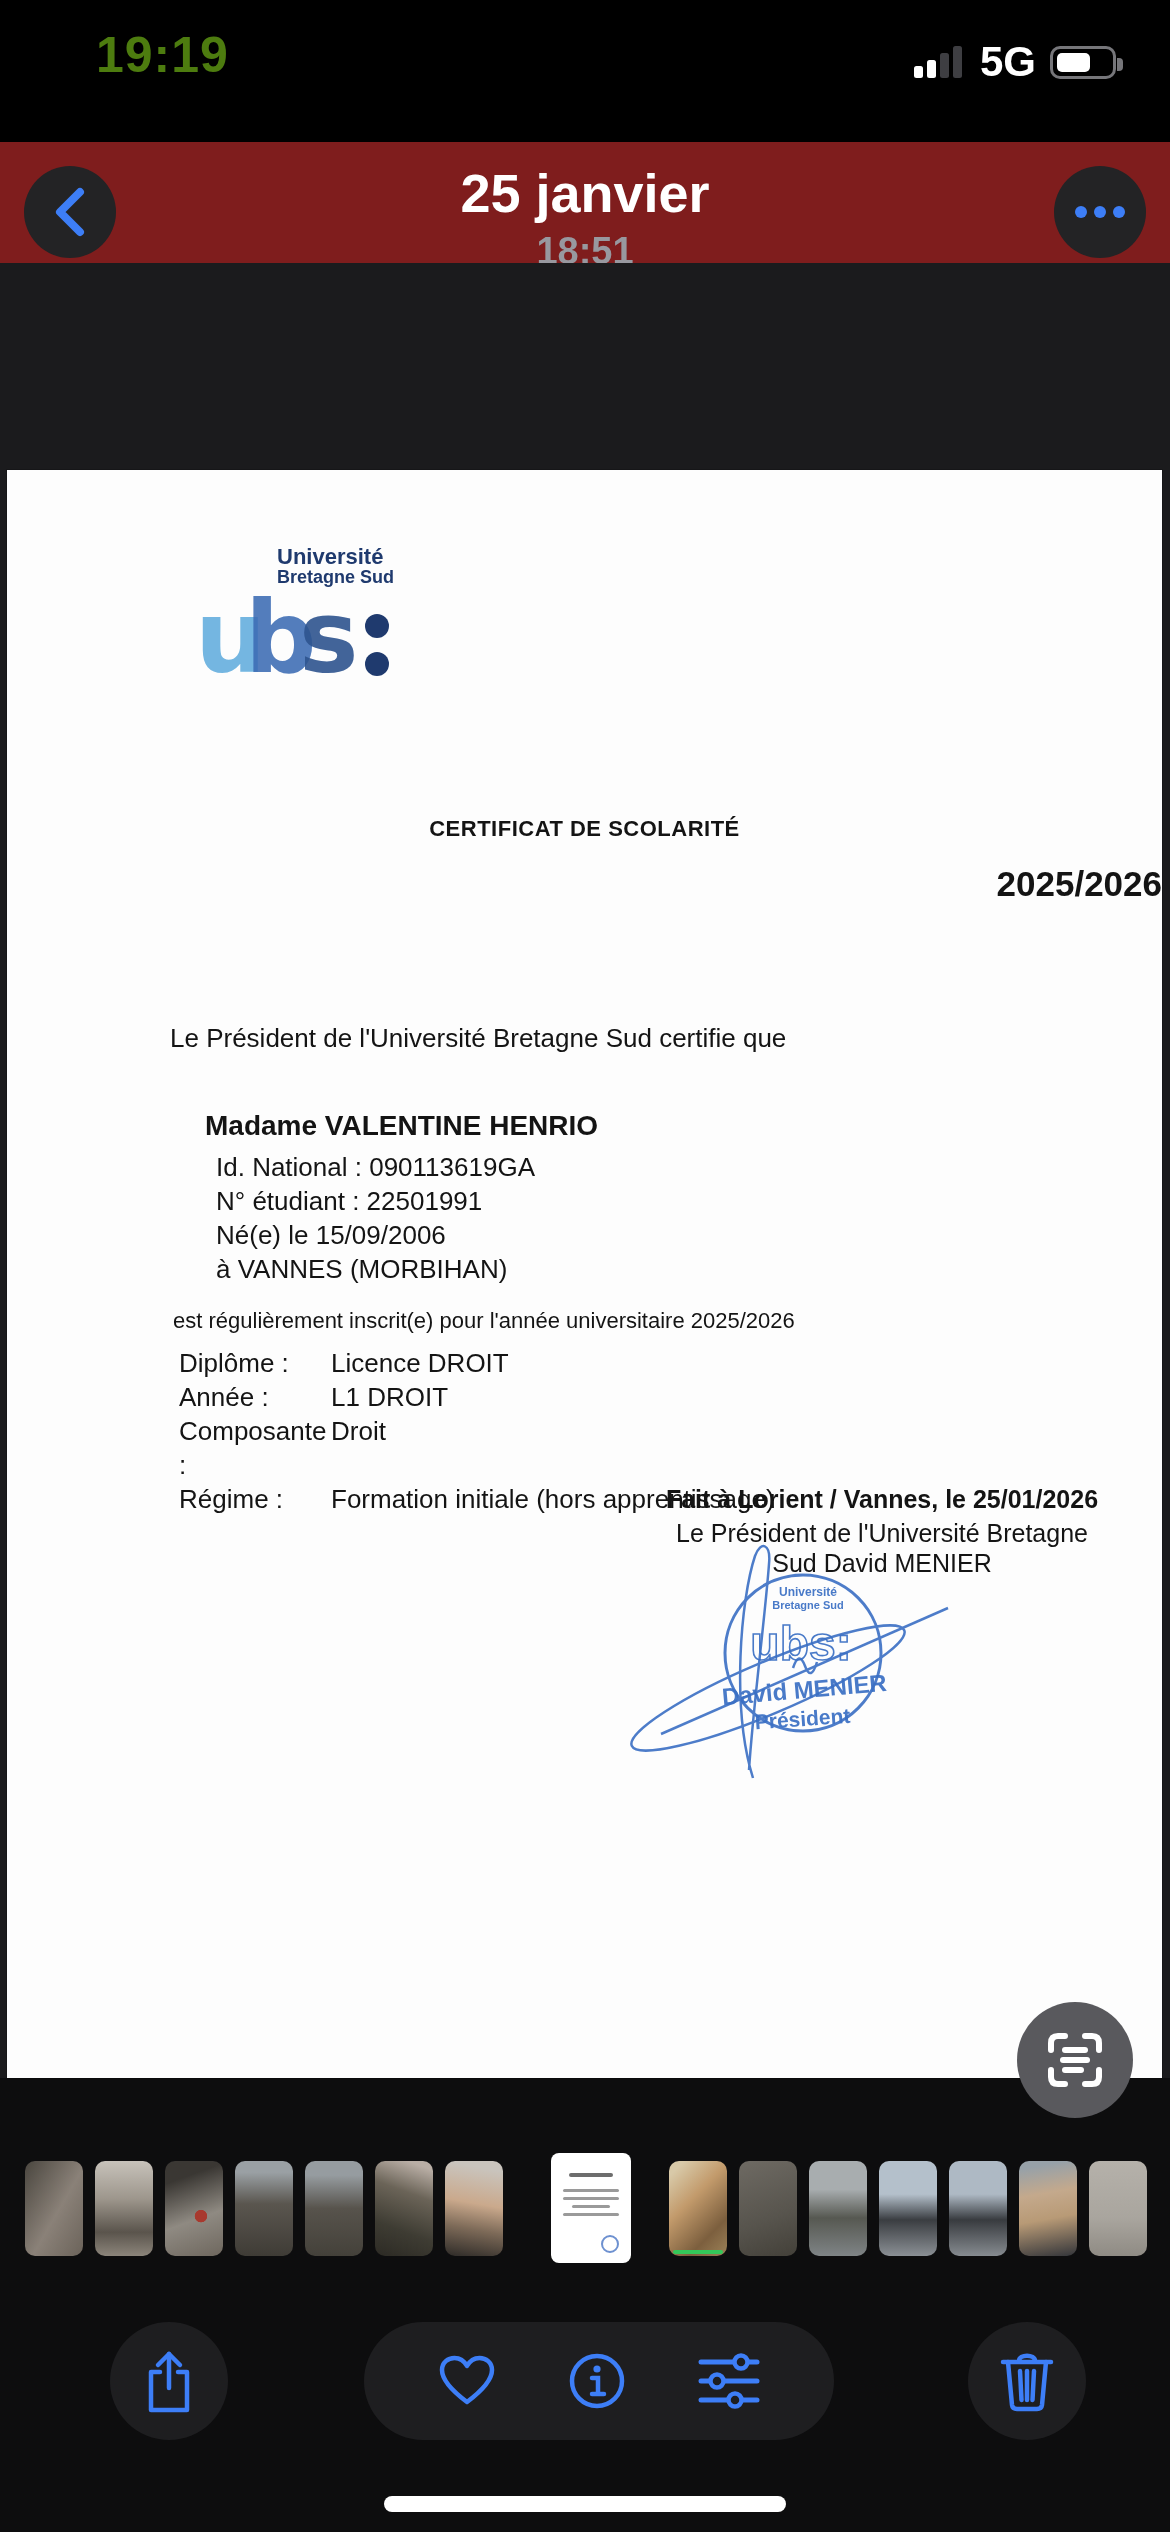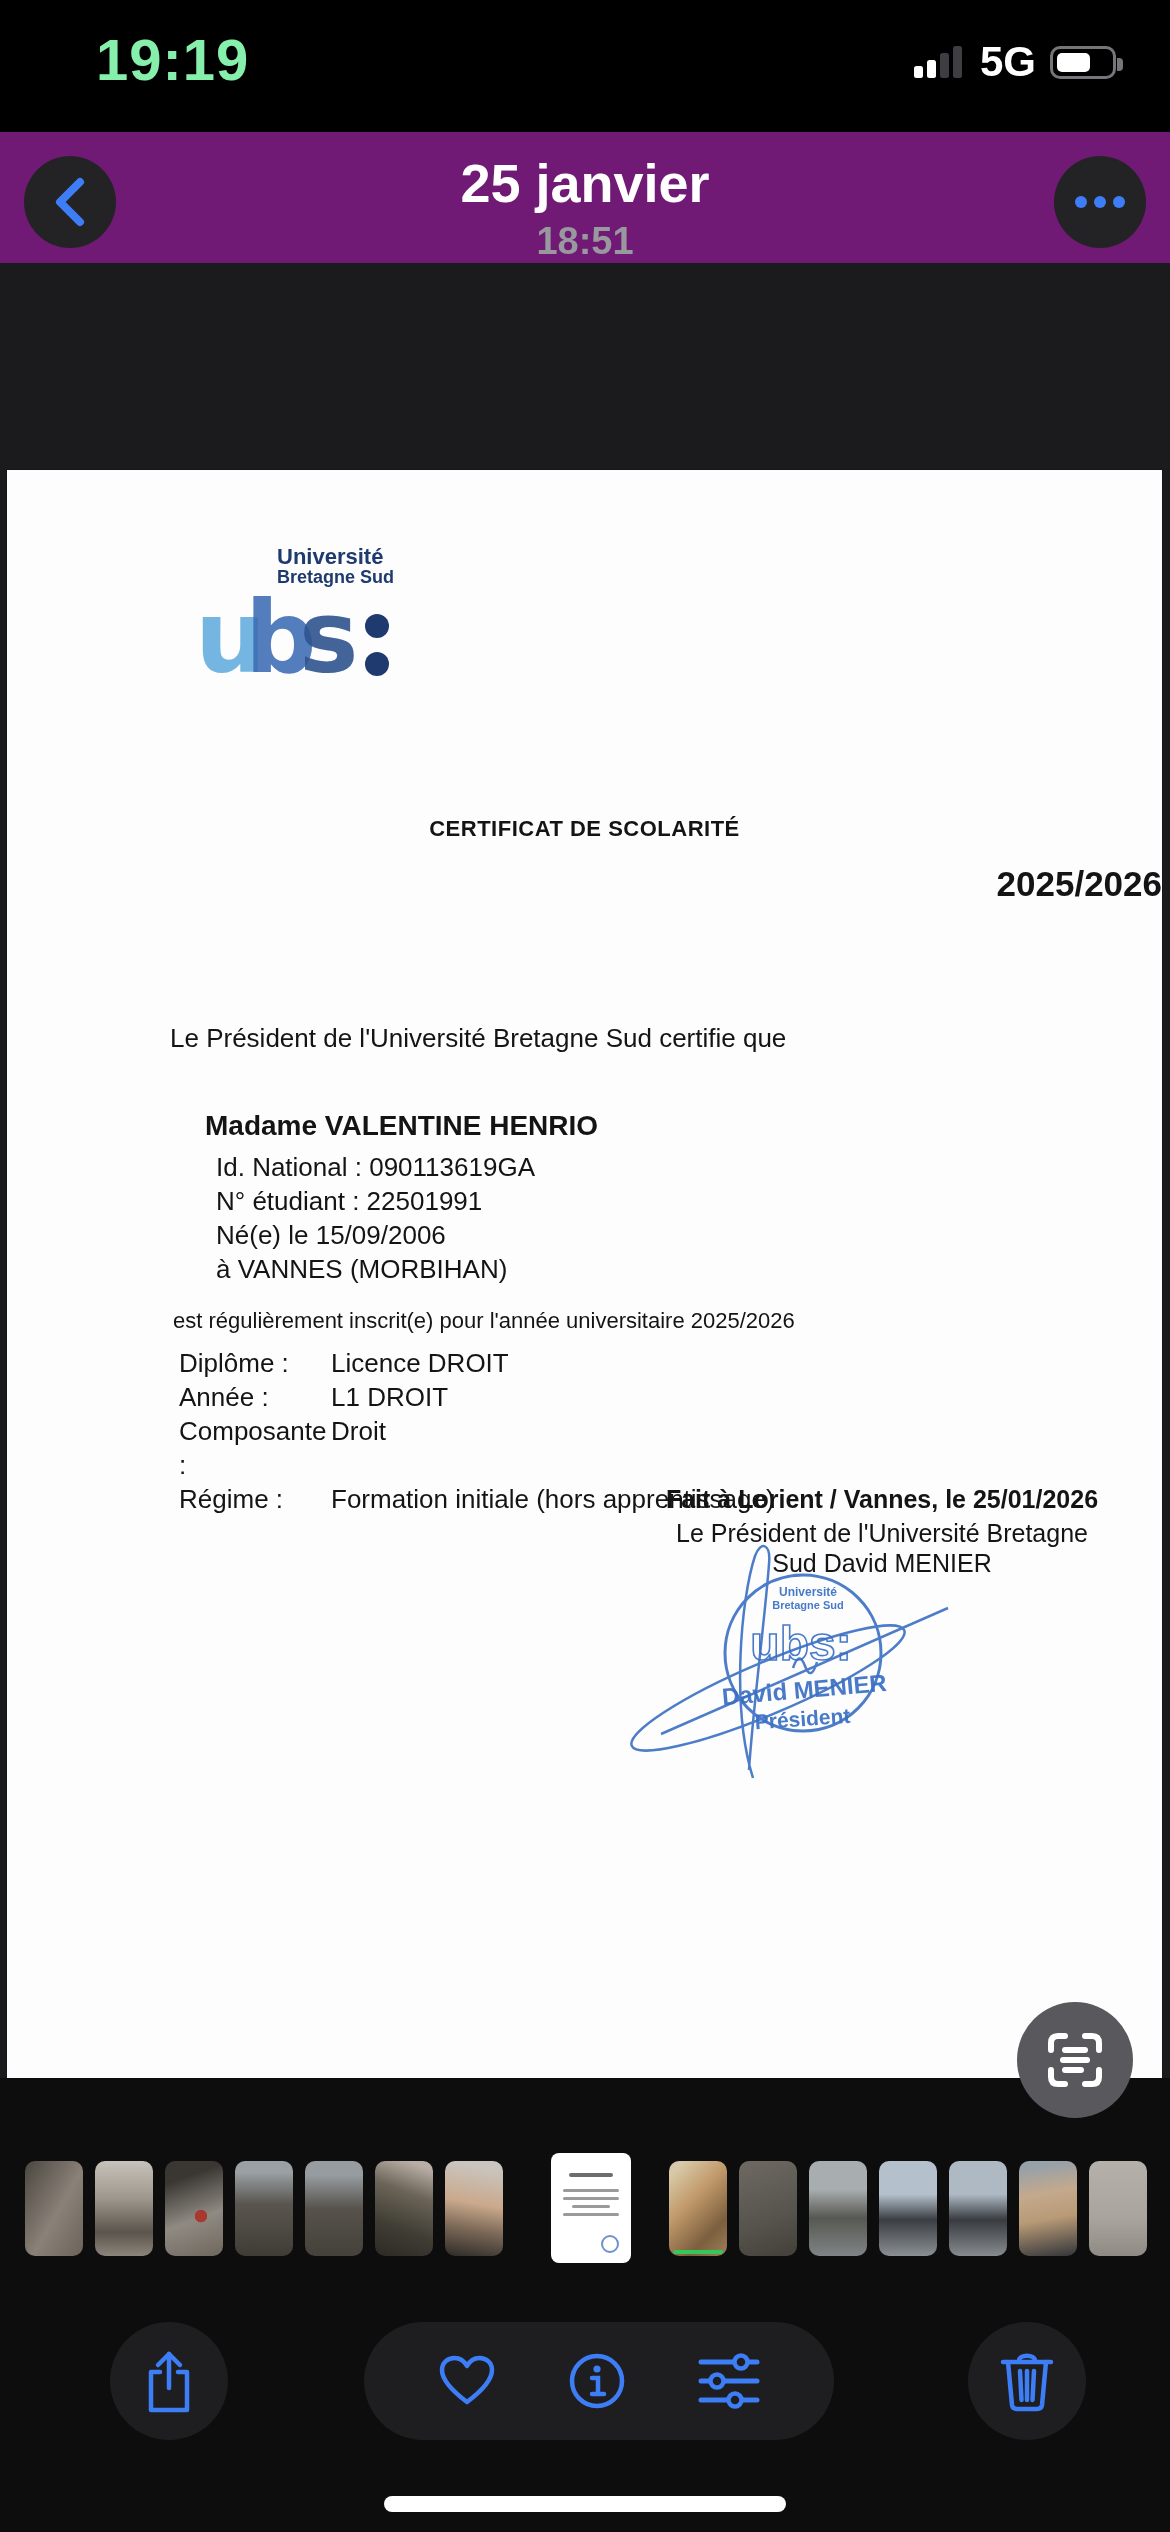--- a/index.html
+++ b/index.html
@@ -2,29 +2,29 @@
 <html><head>
 <meta charset="utf-8">
 <style>
   * { margin:0; padding:0; box-sizing:border-box; }
   html,body { background:#000; }
   body { font-family:"Liberation Sans", sans-serif; }
   .screen{ position:relative; width:1170px; height:2532px; background:#000; overflow:hidden; margin:0 auto; }
 
   
   .status-bar{ position:absolute; top:0; left:0; width:100%; height:130px; }
-  .time{ position:absolute; left:96px; top:26px; color:#86efac; font-size:58px; font-weight:700; letter-spacing:1px; }
+  .time{ position:absolute; left:96px; top:26px; color:#4d7c0f; font-size:50px; font-weight:700; letter-spacing:1px; }
   .status-right{ position:absolute; right:54px; top:38px; display:flex; align-items:center; gap:14px; }
   .net-label{ color:#fff; font-size:42px; font-weight:600; }
   .battery{ position:relative; width:66px; height:33px; border:3px solid #76767a; border-radius:10px; }
   .battery .fill{ position:absolute; left:4px; top:4px; bottom:4px; width:55%; background:#fff; border-radius:5px; }
   .battery:after{ content:""; position:absolute; right:-10px; top:9px; width:6px; height:13px; background:#76767a; border-radius:0 4px 4px 0; }
 
   
-  .nav-bar{ position:absolute; top:132px; left:0; width:100%; height:133px; background:#701a75; }
+  .nav-bar{ position:absolute; top:142px; left:0; width:100%; height:133px; background:#7f1d1d; }
   .circle-btn{ position:absolute; width:92px; height:92px; border-radius:50%; background:#232325; display:flex; align-items:center; justify-content:center; }
   .back-btn{ left:24px; top:24px; }
   .more-btn{ right:24px; top:24px; }
   .nav-title{ position:absolute; top:20px; left:0; width:100%; text-align:center; color:#fff; font-size:54px; font-weight:700; }
   .nav-subtitle{ position:absolute; top:88px; left:0; width:100%; text-align:center; color:#98989f; font-size:38px; font-weight:600; }
 
   
   .photo-stage{ position:absolute; top:263px; left:0; width:100%; height:1815px; background:#1b1b1d; }
   .lower-stage{ position:absolute; top:2078px; left:0; width:100%; height:454px; background:#0d0d0e; }
 

